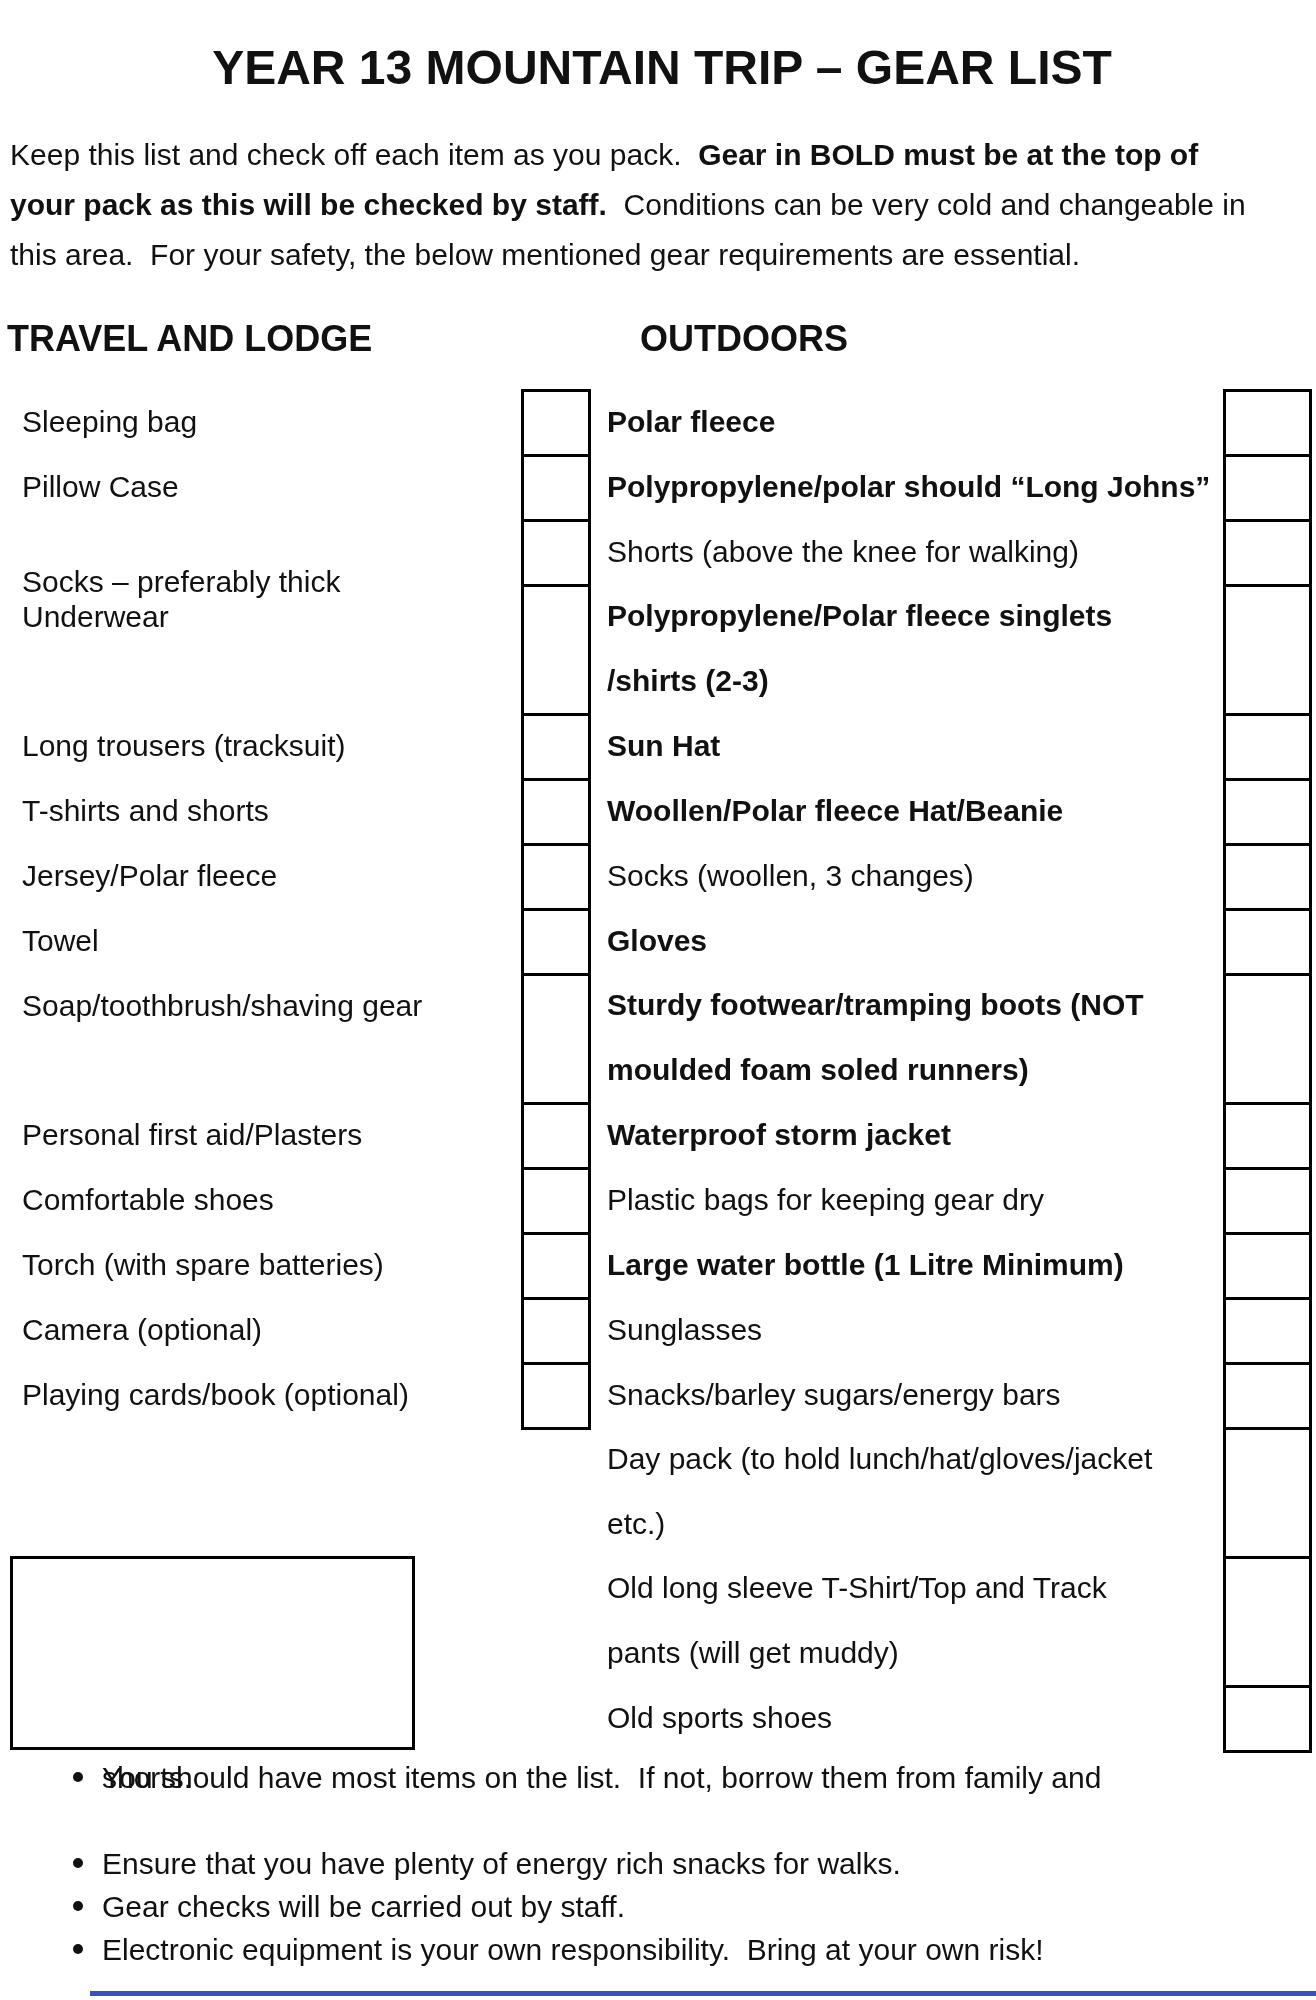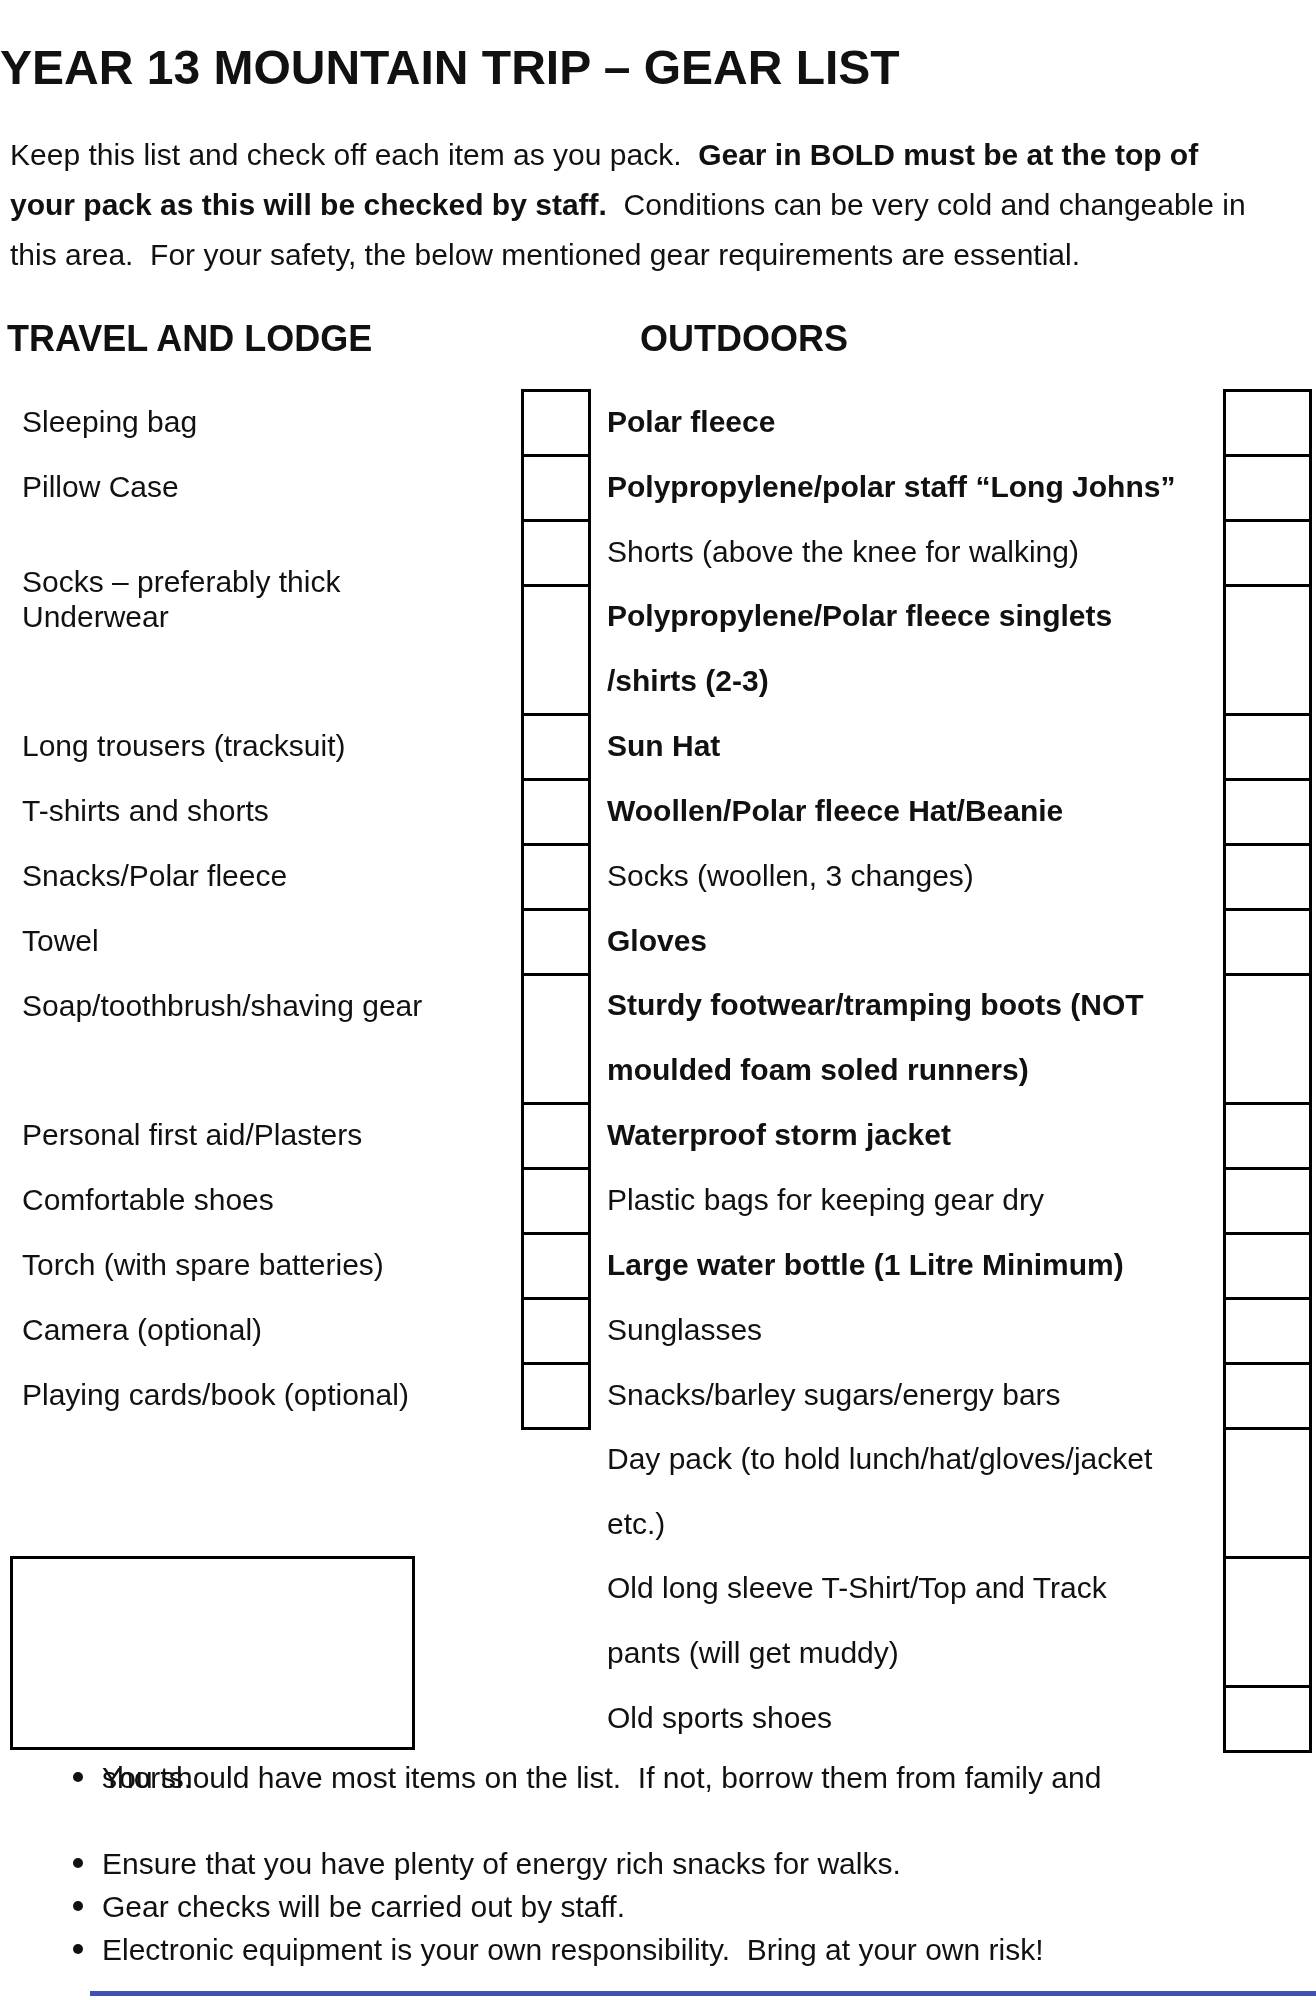--- a/index.html
+++ b/index.html
@@ -2,21 +2,21 @@
 <html><head>
 <meta charset="utf-8">
 <style>
   html,body{margin:0;padding:0;background:#e8e8e8;}
   .page{
     position:relative;width:1316px;height:2000px;background:#ffffff;
     font-family:"Liberation Sans",sans-serif;color:#111111;overflow:hidden;
     margin:0 auto;
   }
   .doc-title{
-    position:absolute;top:40px;left:0;right:0;
+    position:absolute;top:40px;left:8px;right:0;text-align:center;
     font-size:48px;font-weight:bold;white-space:pre;
   }
   .intro{position:absolute;left:10px;top:130px;}
   .intro-line{font-size:30px;line-height:50px;white-space:pre;}
   .intro-line b{font-weight:bold;}
   .col-header{position:absolute;top:318px;font-size:36px;font-weight:bold;white-space:pre;}
   .col-header.left{left:7px;}
   .col-header.right{left:640px;}
   .cell-left{
     position:absolute;left:22px;font-size:30px;line-height:65px;
@@ -63,21 +63,21 @@
   <div id="grid">
       <div class="cell-left" style="top: 389px;">Sleeping bag</div>
       <div class="box" style="left: 521px; top: 389px; width: 70px; height: 68px;"></div>
       <div class="cell-right" style="top: 389px;">
         <div class="rline bold" style="height: 65px; line-height: 65px;">Polar fleece</div>
       </div>
       <div class="box" style="left: 1223px; top: 389px; width: 89px; height: 68px;"></div>
       <div class="cell-left" style="top: 454px;">Pillow Case</div>
       <div class="box" style="left: 521px; top: 454px; width: 70px; height: 68px;"></div>
       <div class="cell-right" style="top: 454px;">
-        <div class="rline bold" style="height: 65px; line-height: 65px;">Polypropylene/polar staff “Long Johns”</div>
+        <div class="rline bold" style="height: 65px; line-height: 65px;">Polypropylene/polar should “Long Johns”</div>
       </div>
       <div class="box" style="left: 1223px; top: 454px; width: 89px; height: 68px;"></div>
       <div class="cell-left" style="top: 549px;">Socks – preferably thick</div>
       <div class="box" style="left: 521px; top: 519px; width: 70px; height: 68px;"></div>
       <div class="cell-right" style="top: 519px;">
         <div class="rline" style="height: 65px; line-height: 65px;">Shorts (above the knee for walking)</div>
       </div>
       <div class="box" style="left: 1223px; top: 519px; width: 89px; height: 68px;"></div>
       <div class="cell-left" style="top: 584px;">Underwear</div>
       <div class="box" style="left: 521px; top: 584px; width: 70px; height: 132px;"></div>
@@ -91,21 +91,21 @@
       <div class="cell-right" style="top: 713px;">
         <div class="rline bold" style="height: 65px; line-height: 65px;">Sun Hat</div>
       </div>
       <div class="box" style="left: 1223px; top: 713px; width: 89px; height: 68px;"></div>
       <div class="cell-left" style="top: 778px;">T-shirts and shorts</div>
       <div class="box" style="left: 521px; top: 778px; width: 70px; height: 68px;"></div>
       <div class="cell-right" style="top: 778px;">
         <div class="rline bold" style="height: 65px; line-height: 65px;">Woollen/Polar fleece Hat/Beanie</div>
       </div>
       <div class="box" style="left: 1223px; top: 778px; width: 89px; height: 68px;"></div>
-      <div class="cell-left" style="top: 843px;">Snacks/Polar fleece</div>
+      <div class="cell-left" style="top: 843px;">Jersey/Polar fleece</div>
       <div class="box" style="left: 521px; top: 843px; width: 70px; height: 68px;"></div>
       <div class="cell-right" style="top: 843px;">
         <div class="rline" style="height: 65px; line-height: 65px;">Socks (woollen, 3 changes)</div>
       </div>
       <div class="box" style="left: 1223px; top: 843px; width: 89px; height: 68px;"></div>
       <div class="cell-left" style="top: 908px;">Towel</div>
       <div class="box" style="left: 521px; top: 908px; width: 70px; height: 68px;"></div>
       <div class="cell-right" style="top: 908px;">
         <div class="rline bold" style="height: 65px; line-height: 65px;">Gloves</div>
       </div>

